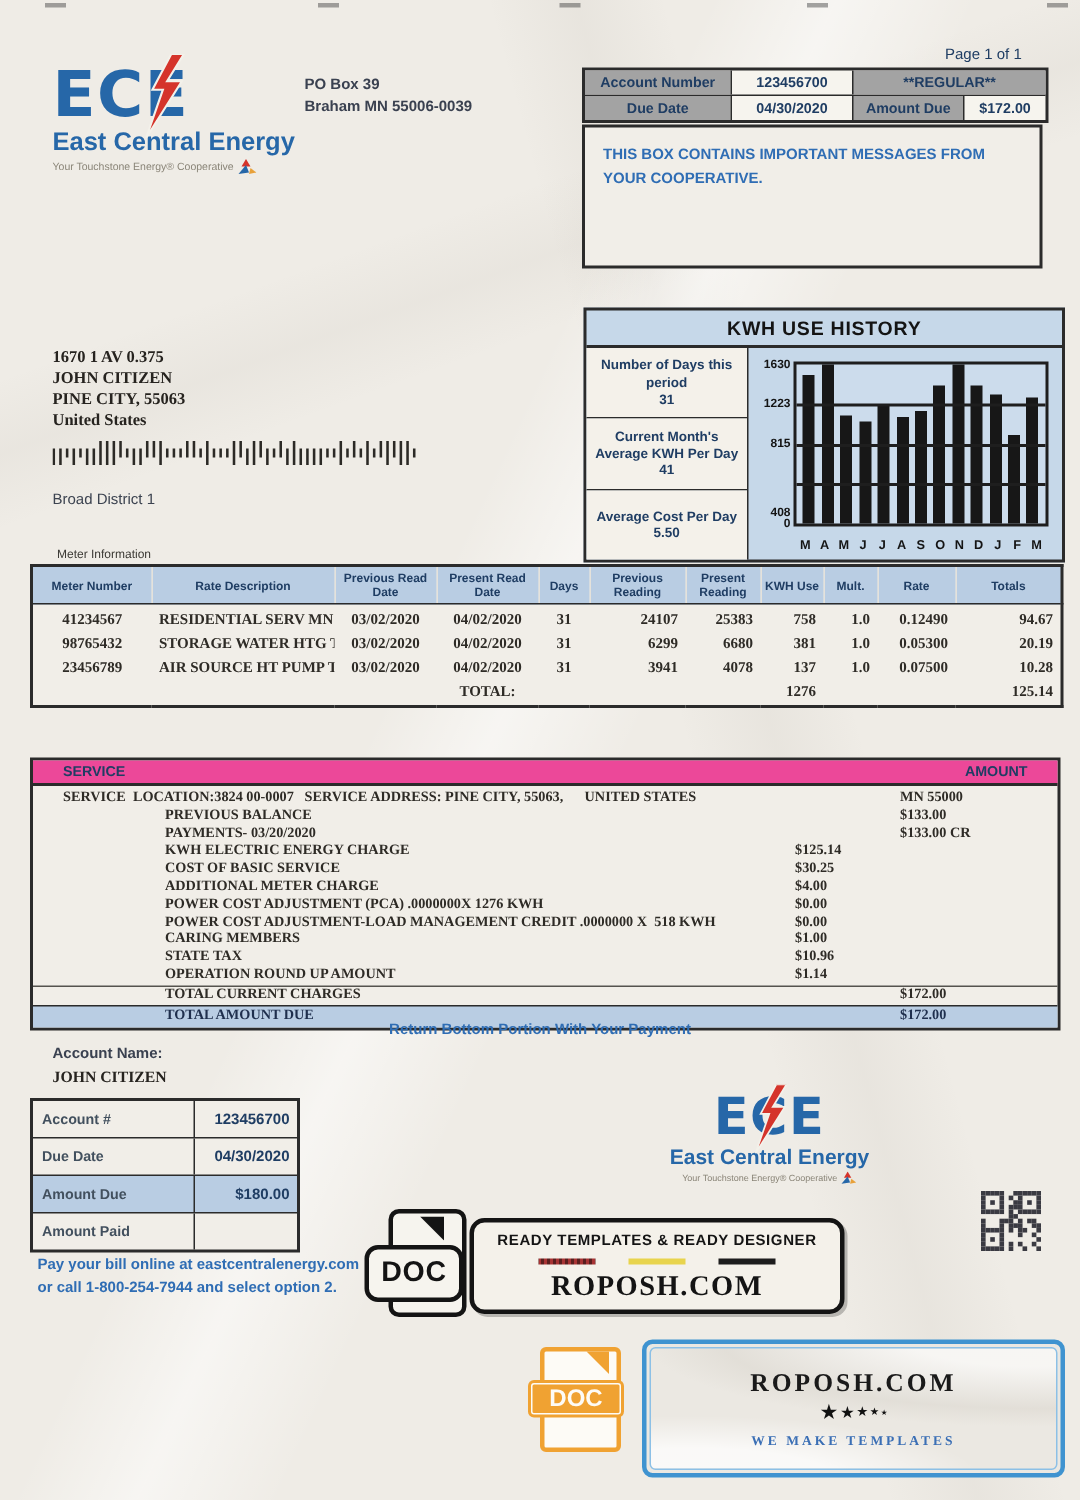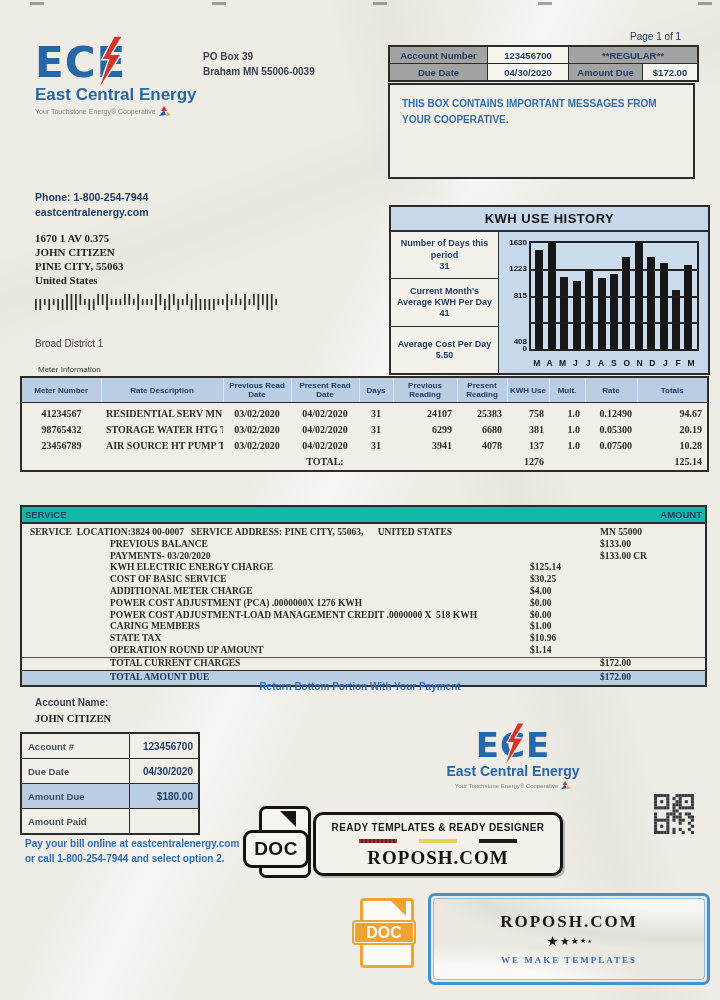--- a/index.html
+++ b/index.html
@@ -67,27 +67,27 @@
   .meter-table{left:20px;top:376px;width:687px;border-collapse:collapse;table-layout:fixed;
         border:2px solid #2b2b2b;background:#f1eee8;}
   .meter-table th{background:#b9cde3;color:#1f3d63;font-size:8px;font-weight:bold;
         padding:3px 2px;border:1px solid #e5e2db;border-bottom:1.5px solid #2b2b2b;}
   .meter-table td{font-family:"Liberation Serif","DejaVu Serif",serif;font-weight:bold;
         font-size:10px;color:#2e2b26;padding:2.5px 5px;white-space:nowrap;overflow:hidden;}
   .ta-l{text-align:left;} .ta-c{text-align:center;} .ta-r{text-align:right;}
 
   
   .svc{left:20px;top:505px;width:687px;border:2px solid #2b2b2b;box-sizing:border-box;background:#f1eee8;}
-  .svc-head{height:15px;background:#14b8a6;border-bottom:2px solid #2b2b2b;display:flex;
-        align-items:center;justify-content:space-between;padding:0 3px;
+  .svc-head{height:15px;background:#ec4899;border-bottom:2px solid #2b2b2b;display:flex;
+        align-items:center;justify-content:space-between;padding:0 20px;
         font-weight:bold;font-size:9.5px;color:#1f3d63;}
   .svc-body{padding:3px 0 0;}
   .svc-line{position:relative;height:11.8px;font-family:"Liberation Serif","DejaVu Serif",serif;
         font-weight:bold;font-size:9.5px;color:#2e2b26;}
-  .svc-line .d{position:absolute;left:8px;white-space:pre;}
+  .svc-line .d{position:absolute;left:20px;white-space:pre;}
   .svc-line.ind .d{left:88px;}
   .svc-line .m{position:absolute;left:508px;}
   .svc-line .r{position:absolute;left:578px;}
   .svc-line.topline{border-top:1px solid #55534e;}
   .svc-total{position:relative;height:14px;background:#b9cde3;border-top:1.5px solid #2b2b2b;
         font-family:"Liberation Serif","DejaVu Serif",serif;font-weight:bold;font-size:9.5px;color:#1f2f4d;}
   .svc-total .d{position:absolute;left:88px;top:1px;}
   .svc-total .r{position:absolute;left:578px;top:1px;}
 
   
@@ -185,24 +185,20 @@
     </div>
     <div class="acct-row">
       <div class="acct-cell cell-blue" style="width:97px">Due Date</div>
       <div class="acct-cell" style="width:81px">04/30/2020</div>
       <div class="acct-cell cell-blue" style="width:74px">Amount Due</div>
       <div class="acct-cell" style="flex:1">$172.00</div>
     </div>
   </div>
   <div class="abs msg-box">THIS BOX CONTAINS IMPORTANT MESSAGES FROM YOUR COOPERATIVE.</div>
 
-  <div class="abs navy" style="left:35px;top:190px;font-size:10.5px;font-weight:bold;line-height:1.4;">
-    <div>Phone: 1-800-254-7944</div>
-    <div>eastcentralenergy.com</div>
-  </div>
 
   <div class="abs serif" style="left:35px;top:232px;font-size:11px;font-weight:bold;line-height:1.27;color:#26231f;">
     <div>1670 1 AV 0.375</div>
     <div>JOHN CITIZEN</div>
     <div>PINE CITY, 55063</div>
     <div>United States</div>
   </div>
 
   <svg class="abs" style="left:35px;top:294px;" width="245" height="16" id="barcode">
       <rect x="0" y="5" width="1.7" height="11" fill="#2c2a26"></rect>
@@ -255,21 +251,21 @@
       <rect x="209.15" y="0" width="1.7" height="16" fill="#2c2a26"></rect>
       <rect x="213.60000000000002" y="5" width="1.7" height="6" fill="#2c2a26"></rect>
       <rect x="218.05" y="0" width="1.7" height="11" fill="#2c2a26"></rect>
       <rect x="222.5" y="0" width="1.7" height="16" fill="#2c2a26"></rect>
       <rect x="226.95000000000002" y="0" width="1.7" height="11" fill="#2c2a26"></rect>
       <rect x="231.4" y="0" width="1.7" height="16" fill="#2c2a26"></rect>
       <rect x="235.85000000000002" y="0" width="1.7" height="16" fill="#2c2a26"></rect>
       <rect x="240.3" y="5" width="1.7" height="6" fill="#2c2a26"></rect>
     </svg>
 
-  <div class="abs" style="left:35px;top:338px;font-size:10px;color:#3c4350;">Broad District 1</div>
+  <div class="abs" style="left:35px;top:328px;font-size:10px;color:#3c4350;">Broad District 1</div>
 
   <div class="abs kwh-box">
     <div class="kwh-title">KWH USE HISTORY</div>
     <div class="kwh-body">
       <div class="kwh-stats">
         <div class="stat-cell">
           <span>Number of Days this period</span>
           <span>31</span>
         </div>
         <div class="stat-cell">

